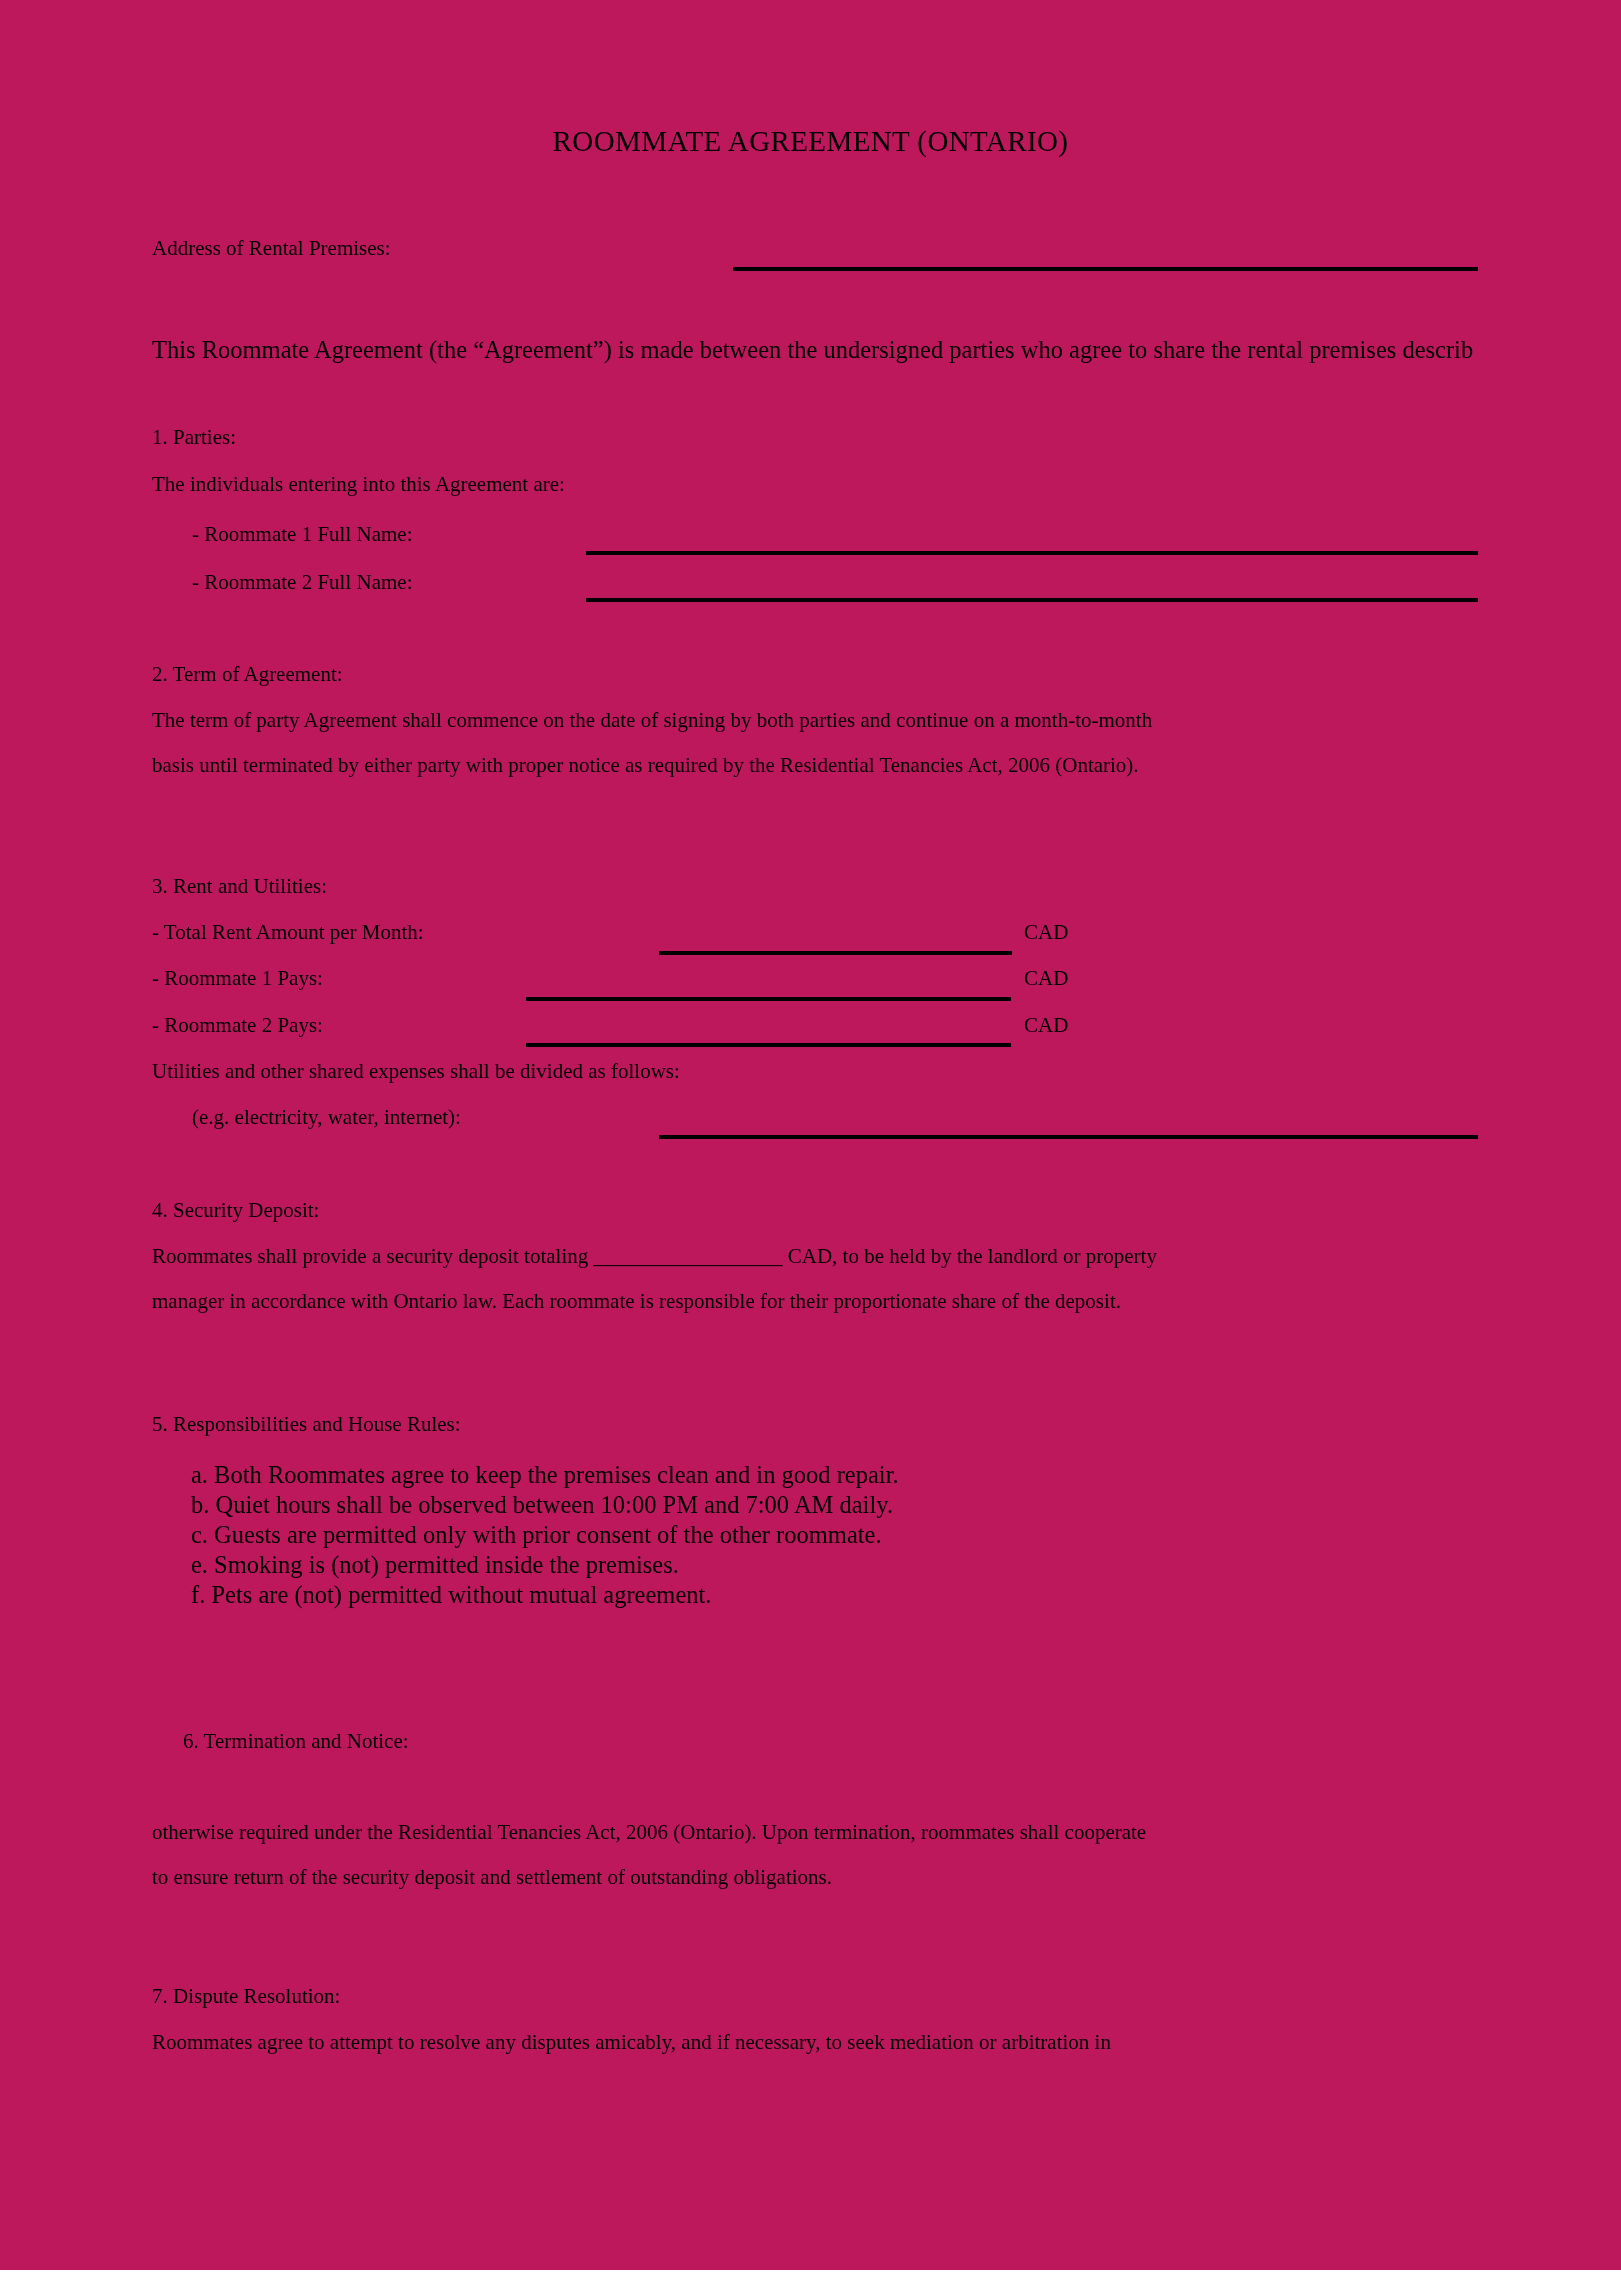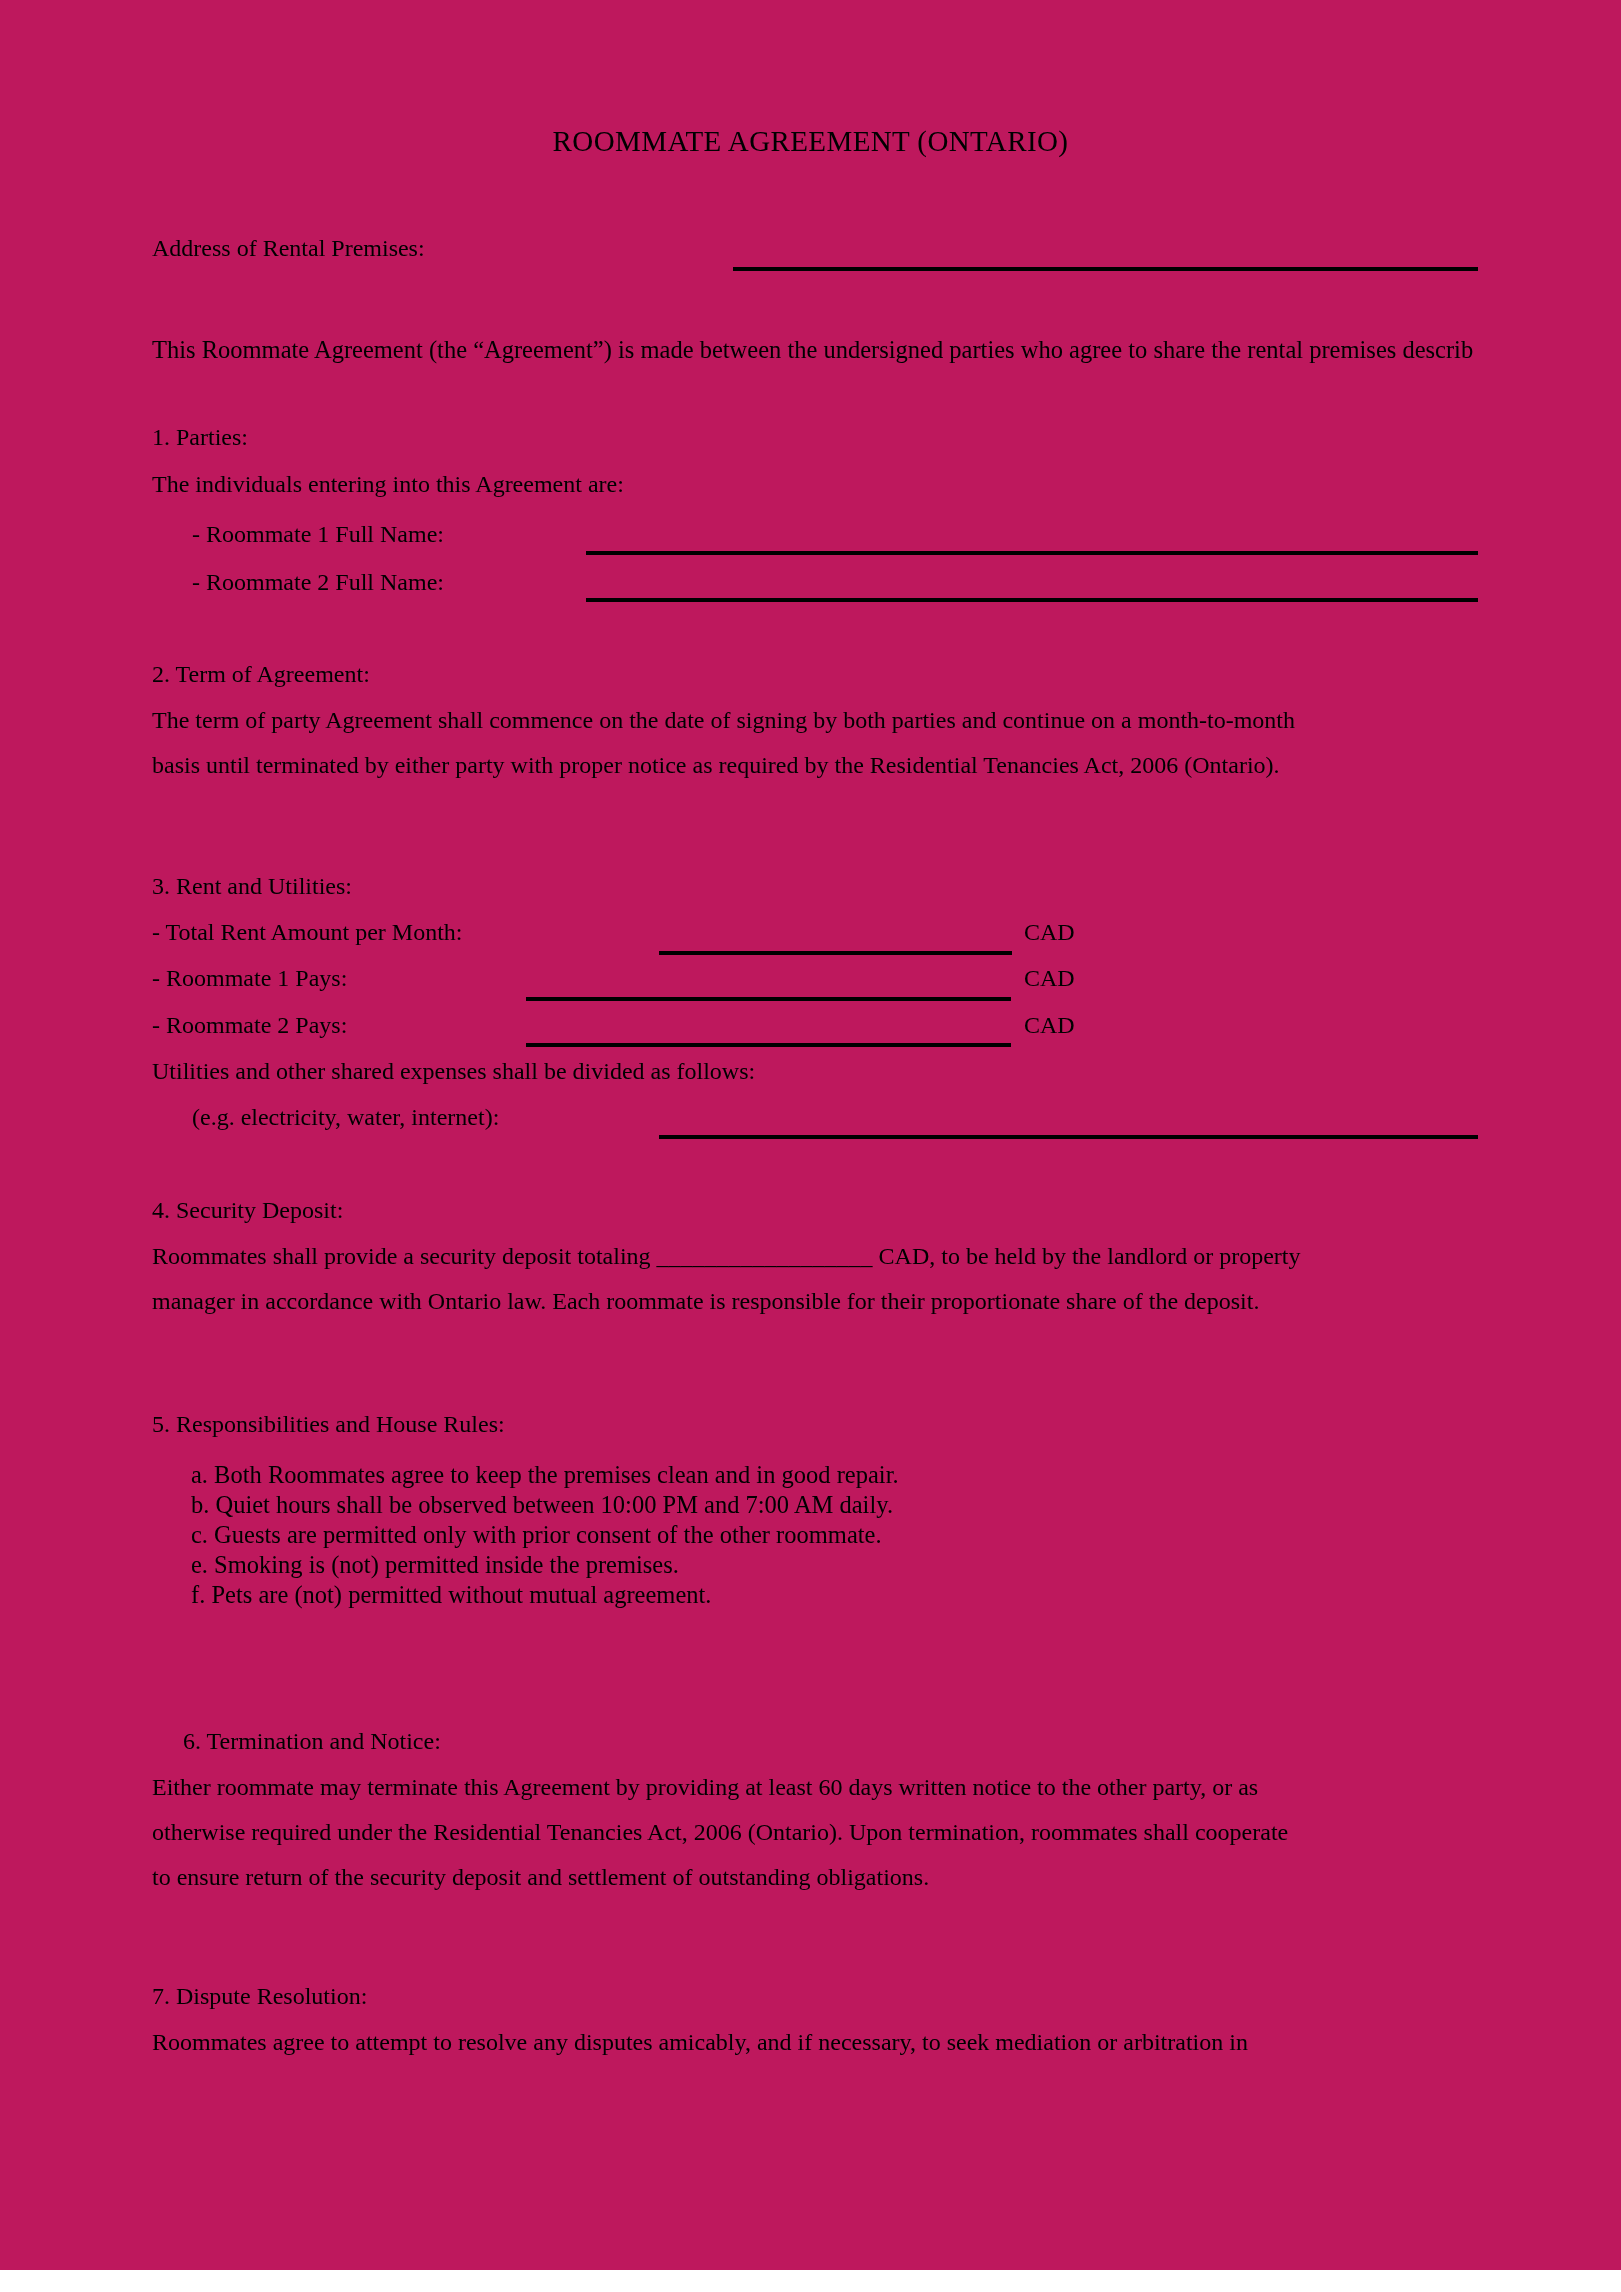--- a/index.html
+++ b/index.html
@@ -22,21 +22,21 @@
     left: 0;
     width: 1621px;
     text-align: center;
     font-size: 29px;
     letter-spacing: 0.4px;
     white-space: nowrap;
   }
   
   .line {
     position: absolute;
-    font-size: 24px;
+    font-size: 21px;
     line-height: 31px;
     white-space: nowrap;
   }
   .para {
     position: absolute;
     font-size: 24.5px;
     line-height: 45px;
     white-space: nowrap;
   }
   .rule {
@@ -104,21 +104,20 @@
 
   <div class="rules-list" style="top:1460px;">
     <div>a. Both Roommates agree to keep the premises clean and in good repair.</div>
     <div>b. Quiet hours shall be observed between 10:00 PM and 7:00 AM daily.</div>
     <div>c. Guests are permitted only with prior consent of the other roommate.</div>
     <div>e. Smoking is (not) permitted inside the premises.</div>
     <div>f. Pets are (not) permitted without mutual agreement.</div>
   </div>
 
   <div class="line" style="top:1726px;left:152px;margin-left:31px;">6. Termination and Notice:</div>
-  <div class="line" style="top:1772px;left:152px;">Either roommate may terminate this Agreement by providing at least 60 days written notice to the other party, or as</div>
   <div class="line" style="top:1817px;left:152px;">otherwise required under the Residential Tenancies Act, 2006 (Ontario). Upon termination, roommates shall cooperate</div>
   <div class="line" style="top:1862px;left:152px;">to ensure return of the security deposit and settlement of outstanding obligations.</div>
 
   <div class="line" style="top:1981px;left:152px;">7. Dispute Resolution:</div>
   <div class="line" style="top:2027px;left:152px;">Roommates agree to attempt to resolve any disputes amicably, and if necessary, to seek mediation or arbitration in</div>
 
 </div>
 
 
 </body></html>

